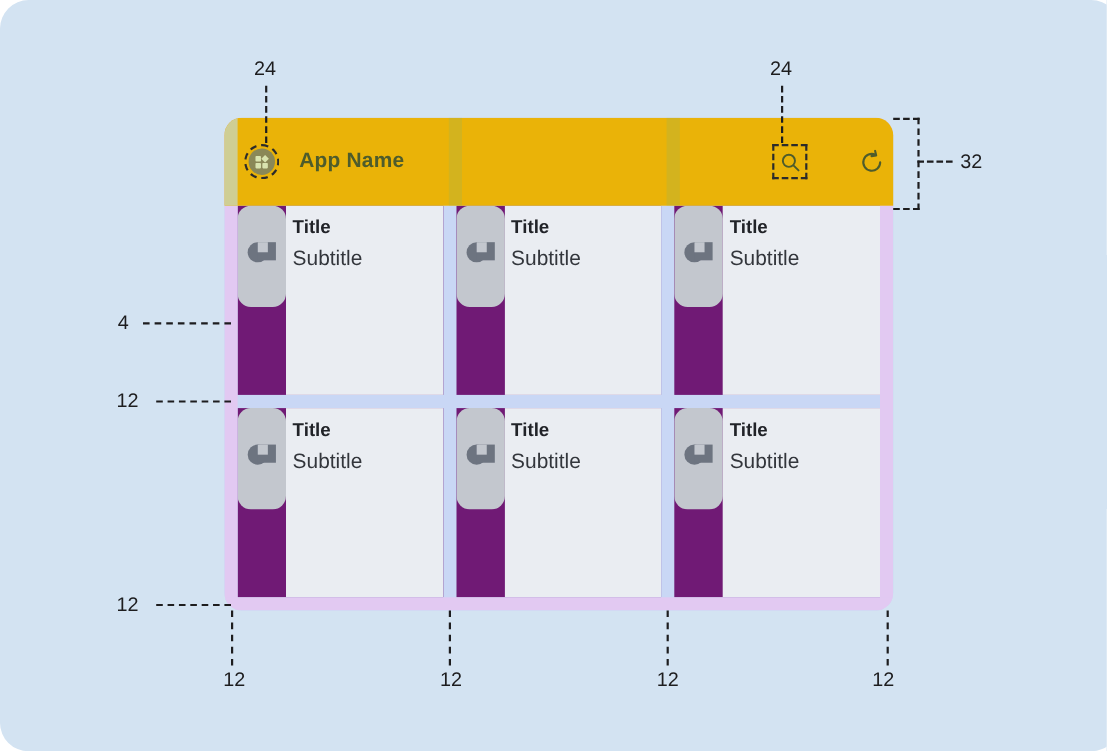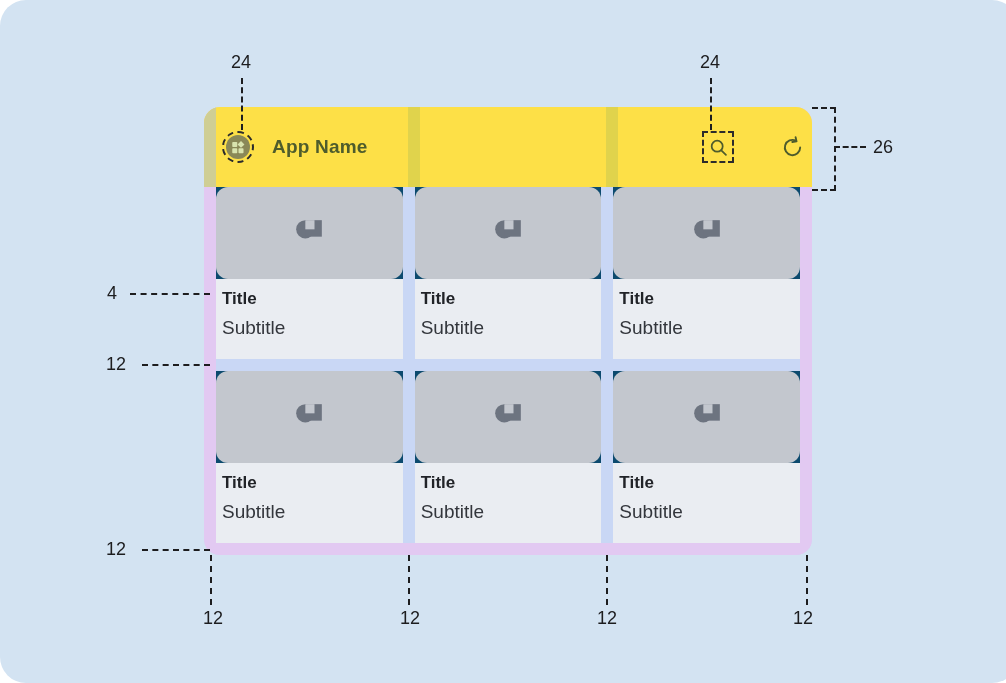--- a/index.html
+++ b/index.html
@@ -61,21 +61,21 @@
     pointer-events: none;
   }
 
   
   #appbar {
     position: absolute;
     left: 0;
     top: 0;
     width: 620px;
     height: 80px;
-    background: #fde047;
+    background: #eab308;
     display: flex;
     align-items: center;
     z-index: 5;
   }
   
   #appbar .bar-pad {
     position: absolute;
     top: 0;
     bottom: 0;
     width: 12px;
@@ -156,22 +156,22 @@
     grid-template-rows: repeat(2, 1fr);
     column-gap: 12px;
     row-gap: 12px;
     padding: 0 12px 12px 12px;
     box-sizing: border-box;
     z-index: 2;
   }
 
   .card {
     display: flex;
-    flex-direction: column;
-    background: #0c4a6e;
+    flex-direction: row;
+    background: #701a75;
     overflow: hidden;
   }
 
   .card-media {
     height: 92px;
     background: #c3c7ce;
     border-radius: 12px;
     display: flex;
     align-items: center;
     justify-content: center;
@@ -229,21 +229,21 @@
 <div id="stage">
 
   <div class="ann-label" style="left:231px; top:52px;">24</div>
   <div class="leader-v" style="left:241px; top:78px; height:52px;"></div>
 
   <div class="ann-label" style="left:700px; top:52px;">24</div>
   <div class="leader-v" style="left:710px; top:78px; height:52px;"></div>
 
   <div class="bracket" style="left:812px; top:107px; width:22px; height:80px;"></div>
   <div class="leader-h" style="left:834px; top:146px; width:32px;"></div>
-  <div class="ann-label" style="left:873px; top:137px;">26</div>
+  <div class="ann-label" style="left:873px; top:137px;">32</div>
 
   <div class="ann-label" style="left:107px; top:283px;">4</div>
   <div class="leader-h" style="left:130px; top:293px; width:80px;"></div>
 
   <div class="ann-label" style="left:106px; top:354px;">12</div>
   <div class="leader-h" style="left:142px; top:364px; width:68px;"></div>
 
   <div class="ann-label" style="left:106px; top:539px;">12</div>
   <div class="leader-h" style="left:142px; top:549px; width:68px;"></div>
 

